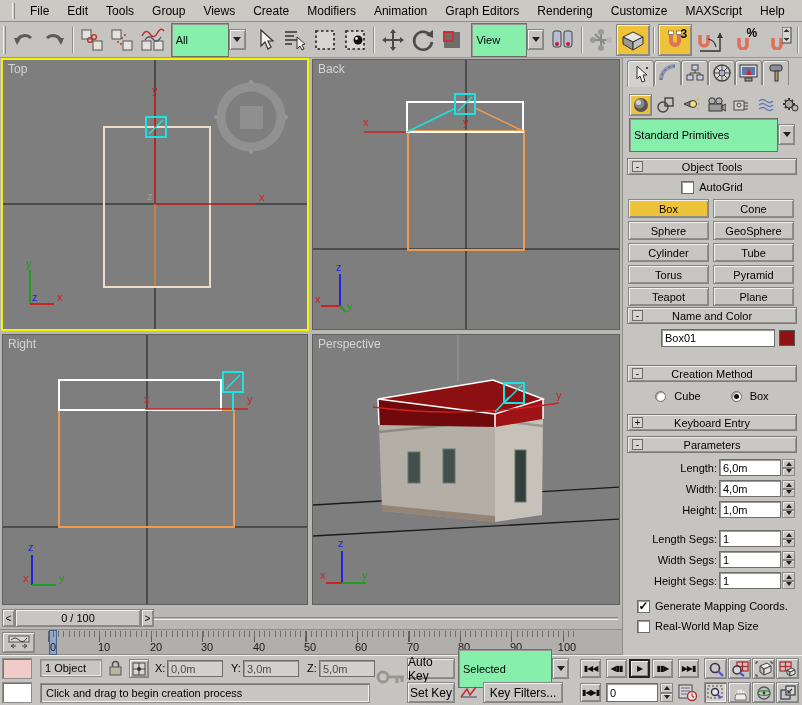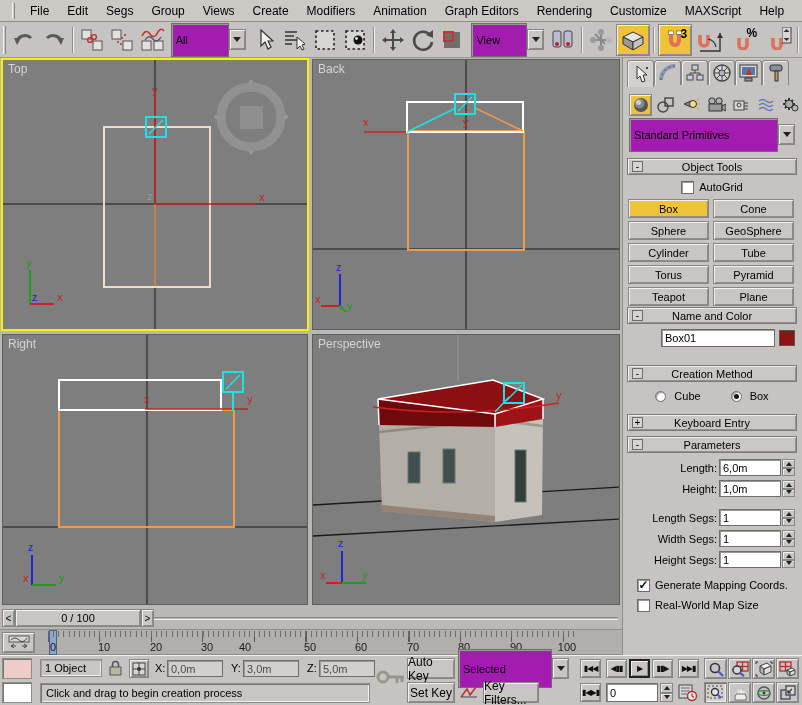--- a/index.html
+++ b/index.html
@@ -25,21 +25,21 @@
   .menu-item { padding:3px 9px; font-size:12px; cursor:default; }
 
   
   #toolbar { position:absolute; left:0; top:22px; width:802px; height:36px;
              background:#c6c4c0; border-bottom:1px solid #9a9894;
              display:flex; align-items:center; padding-left:2px; }
   #toolbar .grip { width:3px; height:28px; border-left:1px solid #f2f1ee; border-right:1px solid #8a8886; margin:0 3px 0 1px; }
   .tbtn { width:30px; height:30px; display:flex; align-items:center; justify-content:center; position:relative; }
   .tsep { width:2px; height:26px; border-left:1px solid #8f8d89; border-right:1px solid #f2f1ee; margin:0 3px; }
   .dropdown { height:21px; display:flex; align-items:center; }
-  .dropdown .dval { background:#a21caf; border:1px solid #6f6d69; box-shadow:inset 1px 1px 0 #9b9995;
+  .dropdown .dval { background:#86efac; border:1px solid #6f6d69; box-shadow:inset 1px 1px 0 #9b9995;
                     height:21px; display:flex; align-items:center; padding:16px 4px; }
   .dropdown .darrow { width:17px; height:21px; display:flex; align-items:center; justify-content:center; }
   .arrow-down { width:0; height:0; border:4px solid transparent; border-top:5px solid #222; margin-top:4px; }
 
   
   #viewport-area { position:absolute; left:0; top:58px; width:622px; height:549px; background:#bab8b4; }
   .viewport { position:absolute; background:#7e7e7e; border:1px solid #5f5f5f; overflow:hidden; }
   .viewport.active { outline:2px solid #f6f300; outline-offset:-1px; border-color:#3c3c00; }
   .vp-label { position:absolute; left:5px; top:2px; color:#d5d5d5; font-size:12px; z-index:3; }
   .viewport svg { position:absolute; left:0; top:0; }
@@ -115,21 +115,21 @@
 </style>
 </head>
 <body>
 
 <div id="app">
 
   <div id="menubar">
     <div class="grip"></div>
     <span class="menu-item">File</span>
     <span class="menu-item">Edit</span>
-    <span class="menu-item">Segs</span>
+    <span class="menu-item">Tools</span>
     <span class="menu-item">Group</span>
     <span class="menu-item">Views</span>
     <span class="menu-item">Create</span>
     <span class="menu-item">Modifiers</span>
     <span class="menu-item">Animation</span>
     <span class="menu-item">Graph Editors</span>
     <span class="menu-item">Rendering</span>
     <span class="menu-item">Customize</span>
     <span class="menu-item">MAXScript</span>
     <span class="menu-item">Help</span>
@@ -442,21 +442,21 @@
           <path d="M4 11 l4 0 m6 0 l4 0 M6 9 l-3 2 3 2 M16 9 l3 2 -3 2" stroke="#444" fill="none"></path>
         </svg>
     </div>
     <div id="frame-marker"></div>
     <div class="ruler-major"></div>
     <div class="ruler-minor"></div>
     <span class="tick-num" style="left:53px">0</span>
     <span class="tick-num" style="left:104px">10</span>
     <span class="tick-num" style="left:156px">20</span>
     <span class="tick-num" style="left:207px">30</span>
-    <span class="tick-num" style="left:245px">40</span>
+    <span class="tick-num" style="left:259px">40</span>
     <span class="tick-num" style="left:310px">50</span>
     <span class="tick-num" style="left:361px">60</span>
     <span class="tick-num" style="left:413px">70</span>
     <span class="tick-num" style="left:464px">80</span>
     <span class="tick-num" style="left:516px">90</span>
     <span class="tick-num" style="left:567px">100</span>
   </div>
 
   <div id="command-panel">
     <div id="cp-tabs">
@@ -631,20 +631,32 @@
           <div class="spinner">
               <div class="sp">
                 <div class="tri-up"></div>
               </div>
               <div class="sp">
                 <div class="tri-dn"></div>
               </div>
             </div>
         </div>
         <div class="param-row">
+          <span class="plabel">Width:</span>
+          <div class="param-field">4,0m</div>
+          <div class="spinner">
+              <div class="sp">
+                <div class="tri-up"></div>
+              </div>
+              <div class="sp">
+                <div class="tri-dn"></div>
+              </div>
+            </div>
+        </div>
+        <div class="param-row">
           <span class="plabel">Height:</span>
           <div class="param-field">1,0m</div>
           <div class="spinner">
               <div class="sp">
                 <div class="tri-up"></div>
               </div>
               <div class="sp">
                 <div class="tri-dn"></div>
               </div>
             </div>
@@ -784,21 +796,21 @@
 
     <div class="abs sunken" style="left:40px;top:27px;width:330px;height:20px;display:flex;align-items:center;padding:0 5px;background:#c8c6c2;">Click and drag to begin creation process</div>
 
     <div class="abs raised sb-btn" style="left:407px;top:26px;width:48px;height:21px;">Set Key</div>
     <div class="abs" style="left:459px;top:28px;">
       <svg width="20" height="17">
           <path d="M2 13 L8 5 L11 11 L17 3" fill="none" stroke="#c03030" stroke-width="1.6"></path>
           <path d="M2 13 H18" stroke="#445"></path>
         </svg>
     </div>
-    <div class="abs raised sb-btn" style="left:483px;top:26px;width:56px;height:21px;">Key Filters...</div>
+    <div class="abs raised sb-btn" style="left:483px;top:26px;width:80px;height:21px;">Key Filters...</div>
 
     <div class="abs raised pb-btn" style="left:580px;top:27px;">▮◀▶▮</div>
     <div class="abs field" style="left:606px;top:27px;width:52px;height:19px;">0</div>
     <div class="abs spinner" style="left:659px;top:27px;height:19px;">
         <div class="sp">
           <div class="tri-up"></div>
         </div>
         <div class="sp">
           <div class="tri-dn"></div>
         </div>

